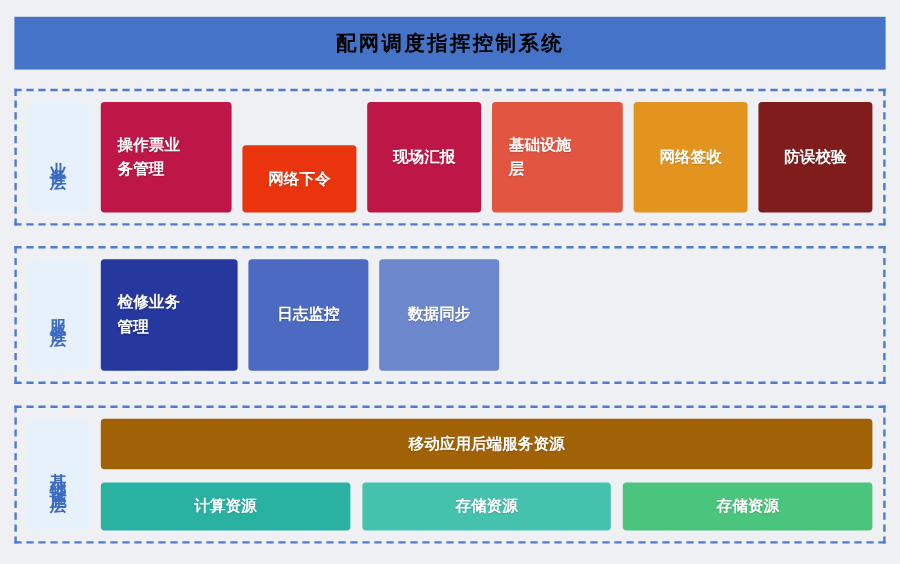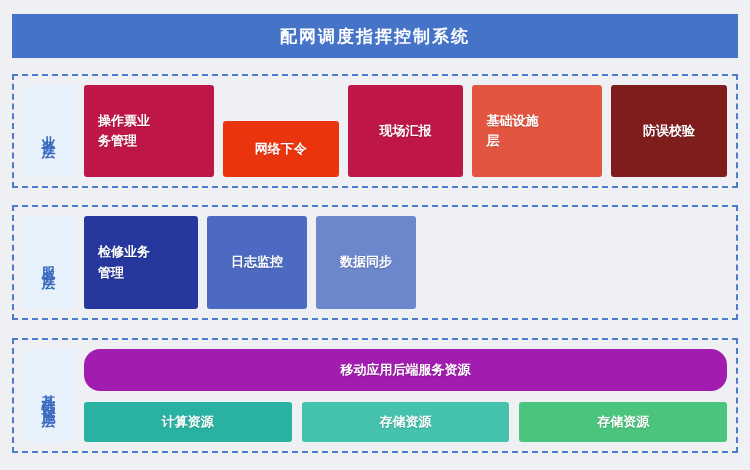--- a/index.html
+++ b/index.html
@@ -10,21 +10,21 @@
     overflow:hidden;
   }
   .canvas{position:relative;width:750px;height:470px;}
 
   .header{
     margin:14px 12px 0 12px;height:44px;
     background:var(--header_bg,#4573C7);
     display:flex;align-items:center;justify-content:center;
   }
   .header .title{
-    color:#ffffff;font-size:17px;font-weight:bold;letter-spacing:2px;
+    color:#000000;font-size:17px;font-weight:bold;letter-spacing:2px;
   }
 
   .layer{
     margin:16px 12px 0 12px;
     border:2px dashed var(--border_blue,#4D7BCE);
     box-sizing:border-box;
     display:flex;gap:9px;padding:9px;
   }
   .layer.l1{height:114px;margin-top:16px;}
   .layer.l2{height:115px;margin-top:17px;}
@@ -75,20 +75,23 @@
     </div>
     <div class="box row-box" style="background-color: rgb(234, 52, 13); margin-top: 36px;">
       <span>网络下令</span>
     </div>
     <div class="box row-box" style="background-color: rgb(190, 23, 71);">
       <span>现场汇报</span>
     </div>
     <div class="box row-box two-line" style="background-color: rgb(226, 85, 64);">
       <span class="wrap">基础设施层</span>
     </div>
+    <div class="box row-box" style="background-color: rgb(226, 148, 31);">
+      <span>网络签收</span>
+    </div>
     <div class="box row-box" style="background-color: #7f1d1d;">
       <span>防误校验</span>
     </div>
   </div>
 
   <div class="layer l2">
     <div class="layer-label">服务层</div>
     <div class="box row-box two-line" style="background-color: rgb(38, 56, 157);">
       <span class="wrap">检修业务管理</span>
     </div>
@@ -96,21 +99,21 @@
       <span>日志监控</span>
     </div>
     <div class="box row-box" style="background-color: rgb(108, 135, 204);">
       <span>数据同步</span>
     </div>
   </div>
 
   <div class="layer l3">
     <div class="layer-label">基础设施层</div>
     <div class="infra-right">
-      <div class="box infra-wide" style="background-color: #a21caf; border-radius: 16px;">
+      <div class="box infra-wide" style="background-color: #a16207;">
         <span>移动应用后端服务资源</span>
       </div>
       <div class="infra-row">
         <div class="box" style="background-color: rgb(41, 178, 162);">
           <span>计算资源</span>
         </div>
         <div class="box" style="background-color: rgb(68, 194, 174);">
           <span>存储资源</span>
         </div>
         <div class="box" style="background-color: rgb(75, 197, 125);">

